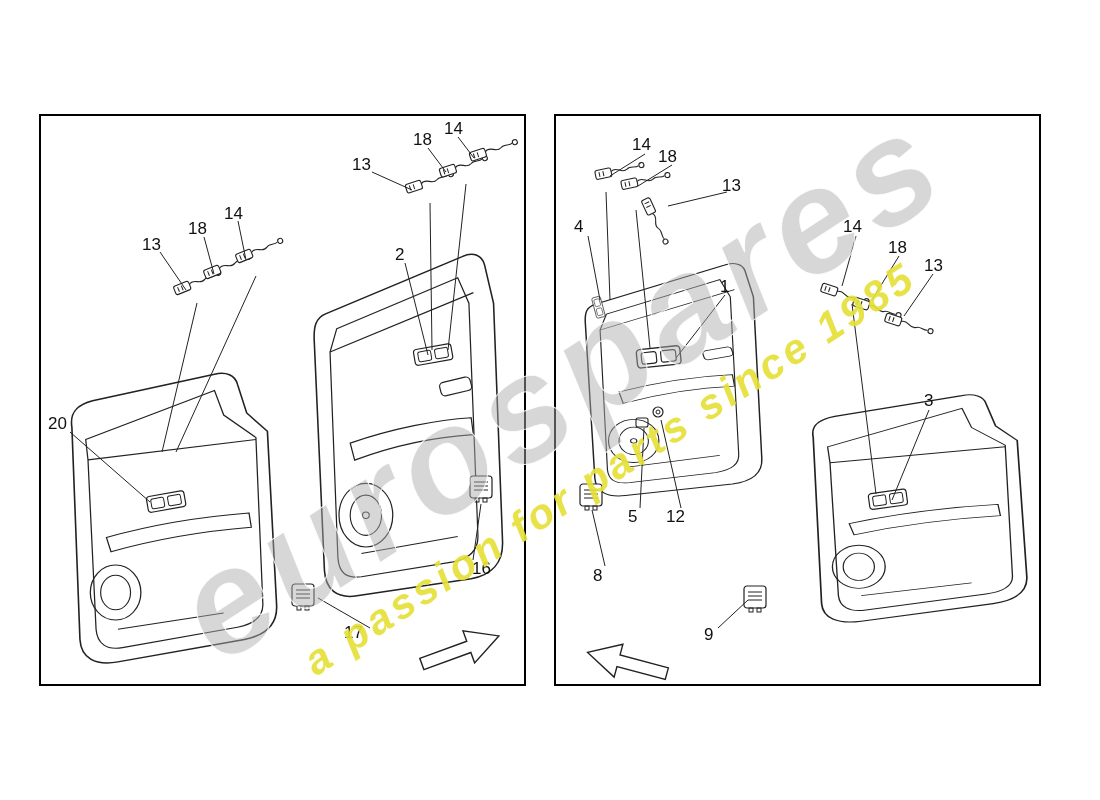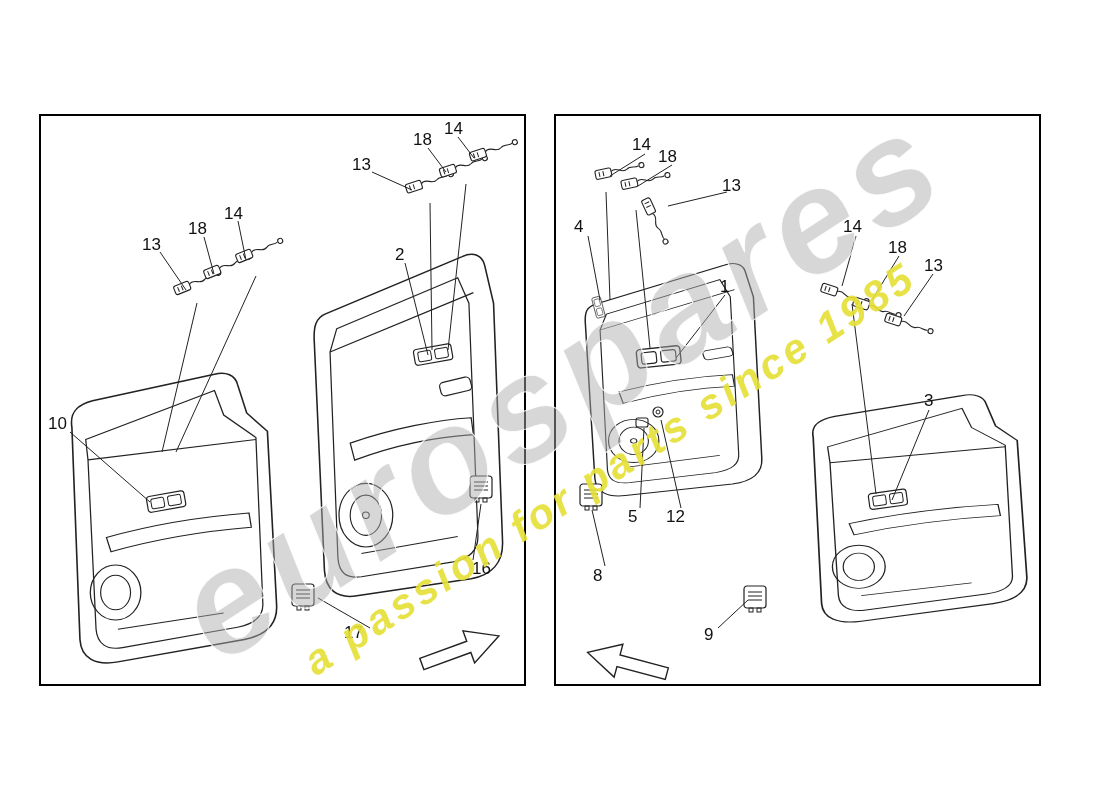--- a/index.html
+++ b/index.html
@@ -158,21 +158,21 @@
     <use href="#arrow-left" transform="translate(592,636) rotate(15)"></use>
   </svg>
 
   <div class="callout" style="left:142px; top:236px">13</div>
   <div class="callout" style="left:188px; top:220px">18</div>
   <div class="callout" style="left:224px; top:205px">14</div>
   <div class="callout" style="left:352px; top:156px">13</div>
   <div class="callout" style="left:413px; top:131px">18</div>
   <div class="callout" style="left:444px; top:120px">14</div>
   <div class="callout" style="left:395px; top:246px">2</div>
-  <div class="callout" style="left:48px;  top:415px">10</div>
+  <div class="callout" style="left:48px;  top:415px">20</div>
   <div class="callout" style="left:472px; top:560px">16</div>
   <div class="callout" style="left:344px; top:624px">17</div>
 
   <div class="callout" style="left:632px; top:136px">14</div>
   <div class="callout" style="left:658px; top:148px">18</div>
   <div class="callout" style="left:722px; top:177px">13</div>
   <div class="callout" style="left:574px; top:218px">4</div>
   <div class="callout" style="left:720px; top:278px">1</div>
   <div class="callout" style="left:843px; top:218px">14</div>
   <div class="callout" style="left:888px; top:239px">18</div>

